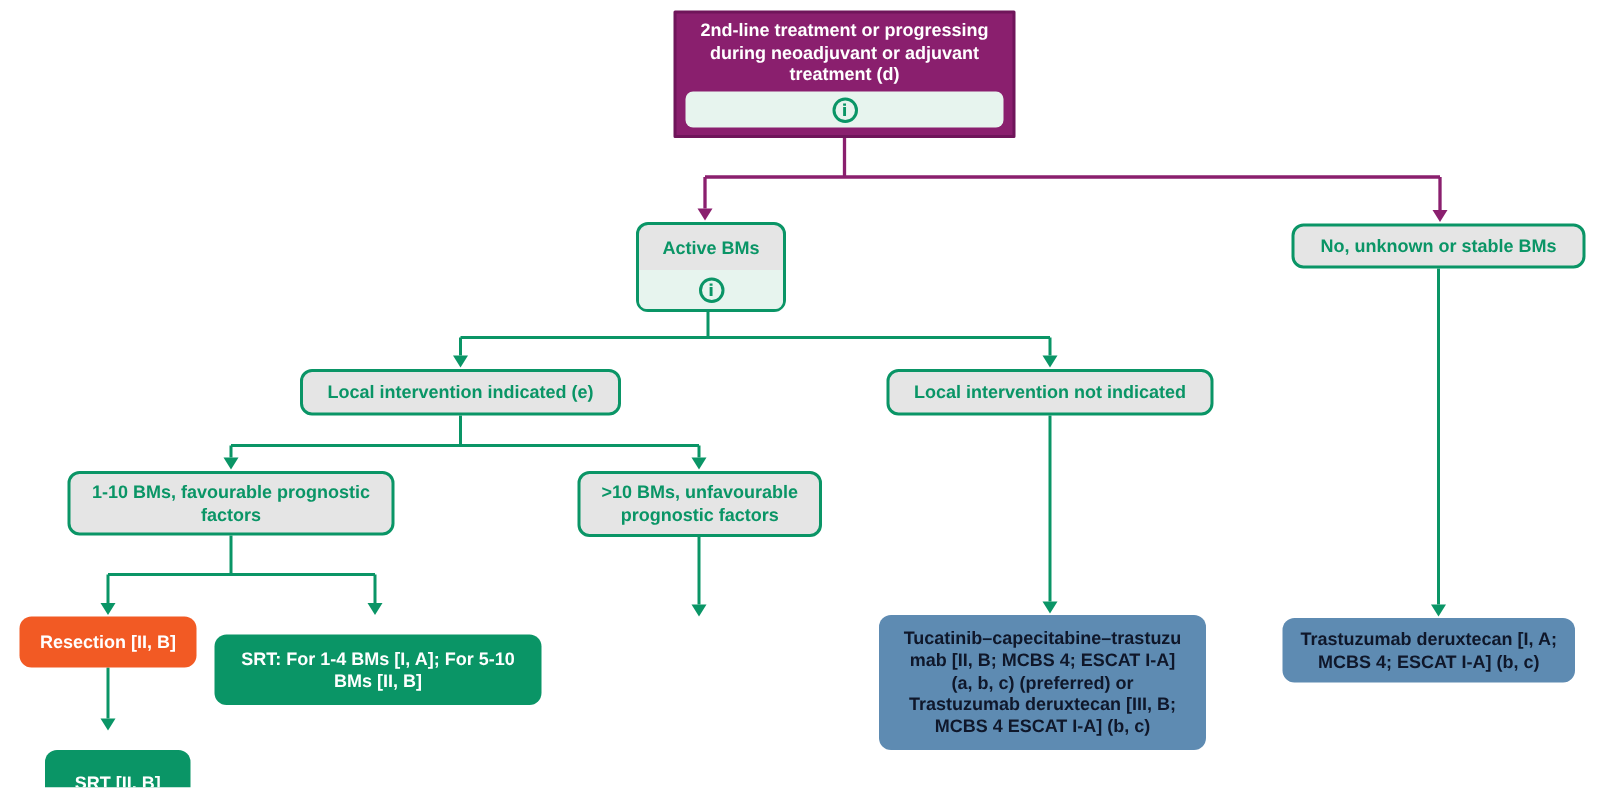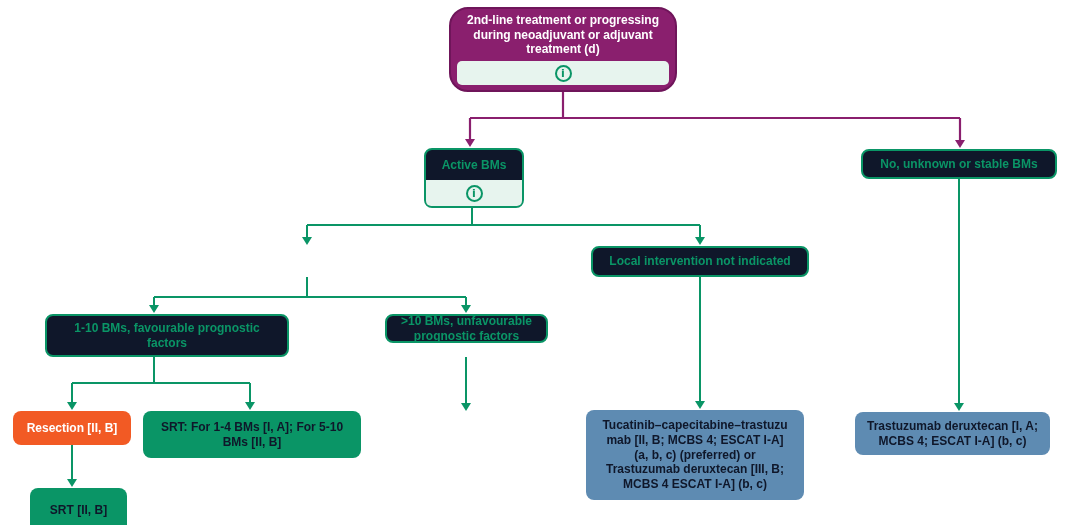--- a/index.html
+++ b/index.html
@@ -17,28 +17,28 @@
   .purple-head{fill:var(--purple); stroke:none;}
   .green-head{fill:var(--green); stroke:none;}
 
   .node{
     position:absolute; box-sizing:border-box; z-index:1;
     display:flex; align-items:center; justify-content:center;
     text-align:center; font-weight:bold; font-size:12px; line-height:1.22;
     border-radius:8px; padding:2px 6px;
   }
   .label{white-space:pre-line;}
-  .outline{background:#0f172a; border:2px solid var(--green); color:var(--green);}
-  .fill-green{background:var(--green); color:#0f172a;}
+  .outline{background:#e5e5e5; border:2px solid var(--green); color:var(--green);}
+  .fill-green{background:var(--green); color:#ffffff;margin-top:12px;}
   .fill-orange{background:var(--orange); color:#fff;}
   .fill-blue{background:var(--blue); color:#0f172a;}
 
   .node-root{
     background:var(--purple); border:2px solid var(--purple-dark); color:#fff;
-    flex-direction:column; padding:0; border-radius:19px;
+    flex-direction:column; padding:0; border-radius:1px;
   }
   .root-label{flex:1; display:flex; align-items:center; justify-content:center; padding:2px 8px 0;}
   .root-strip{
     align-self:stretch; height:24px; margin:2px 6px 5px; background:var(--mint);
     border-radius:5px; display:flex; align-items:center; justify-content:center;
   }
   .node-active{flex-direction:column; padding:0;}
   .abms-label{flex:1; display:flex; align-items:center; justify-content:center; padding:0 4px;}
   .abms-strip{
     align-self:stretch; height:26px; background:var(--mint); border-radius:0 0 5px 5px;
@@ -50,22 +50,22 @@
     justify-content:center; font-size:11px; font-weight:bold; cursor:pointer;
     font-family:"DejaVu Sans", sans-serif; line-height:1;
   }
 
   
   .p-root{left:449px; top:7px; width:228px; height:85px;}
   .p-active{left:424px; top:148px; width:100px; height:60px;}
   .p-stable{left:861px; top:149px; width:196px; height:30px;justify-content:center;}
   .p-li-ind{left:200px; top:246px; width:214px; height:31px;}
   .p-li-not{left:591px; top:246px; width:218px; height:31px;}
-  .p-1-10{left:45px; top:314px; width:244px; height:43px;}
-  .p-gt10{left:385px; top:314px; width:163px; height:29px;}
+  .p-1-10{left:45px; top:314px; width:218px; height:43px;}
+  .p-gt10{left:385px; top:314px; width:163px; height:44px;}
   .p-resection{left:13px; top:411px; width:118px; height:34px;}
   .p-srt-range{left:143px; top:411px; width:218px; height:47px;}
   .p-wbrt{left:414px; top:412px; width:105px; height:33px;}
   .p-srt{left:30px; top:488px; width:97px; height:44px;}
   .p-tucatinib{left:586px; top:410px; width:218px; height:90px;}
   .p-tdxd{left:855px; top:412px; width:195px; height:43px;}
 </style>
 </head>
 <body>
 
@@ -109,20 +109,23 @@
     <div class="abms-label label">Active BMs</div>
     <div class="abms-strip">
       <span class="info-icon">i</span>
     </div>
   </div>
 
   <div class="node outline p-stable">
     <span class="label">No, unknown  or stable BMs</span>
   </div>
 
+  <div class="node outline p-li-ind">
+    <span class="label">Local intervention indicated (e)</span>
+  </div>
 
   <div class="node outline p-li-not">
     <span class="label">Local intervention not indicated</span>
   </div>
 
   <div class="node outline p-1-10">
     <span class="label">1-10 BMs, favourable prognostic
 factors</span>
   </div>
 

